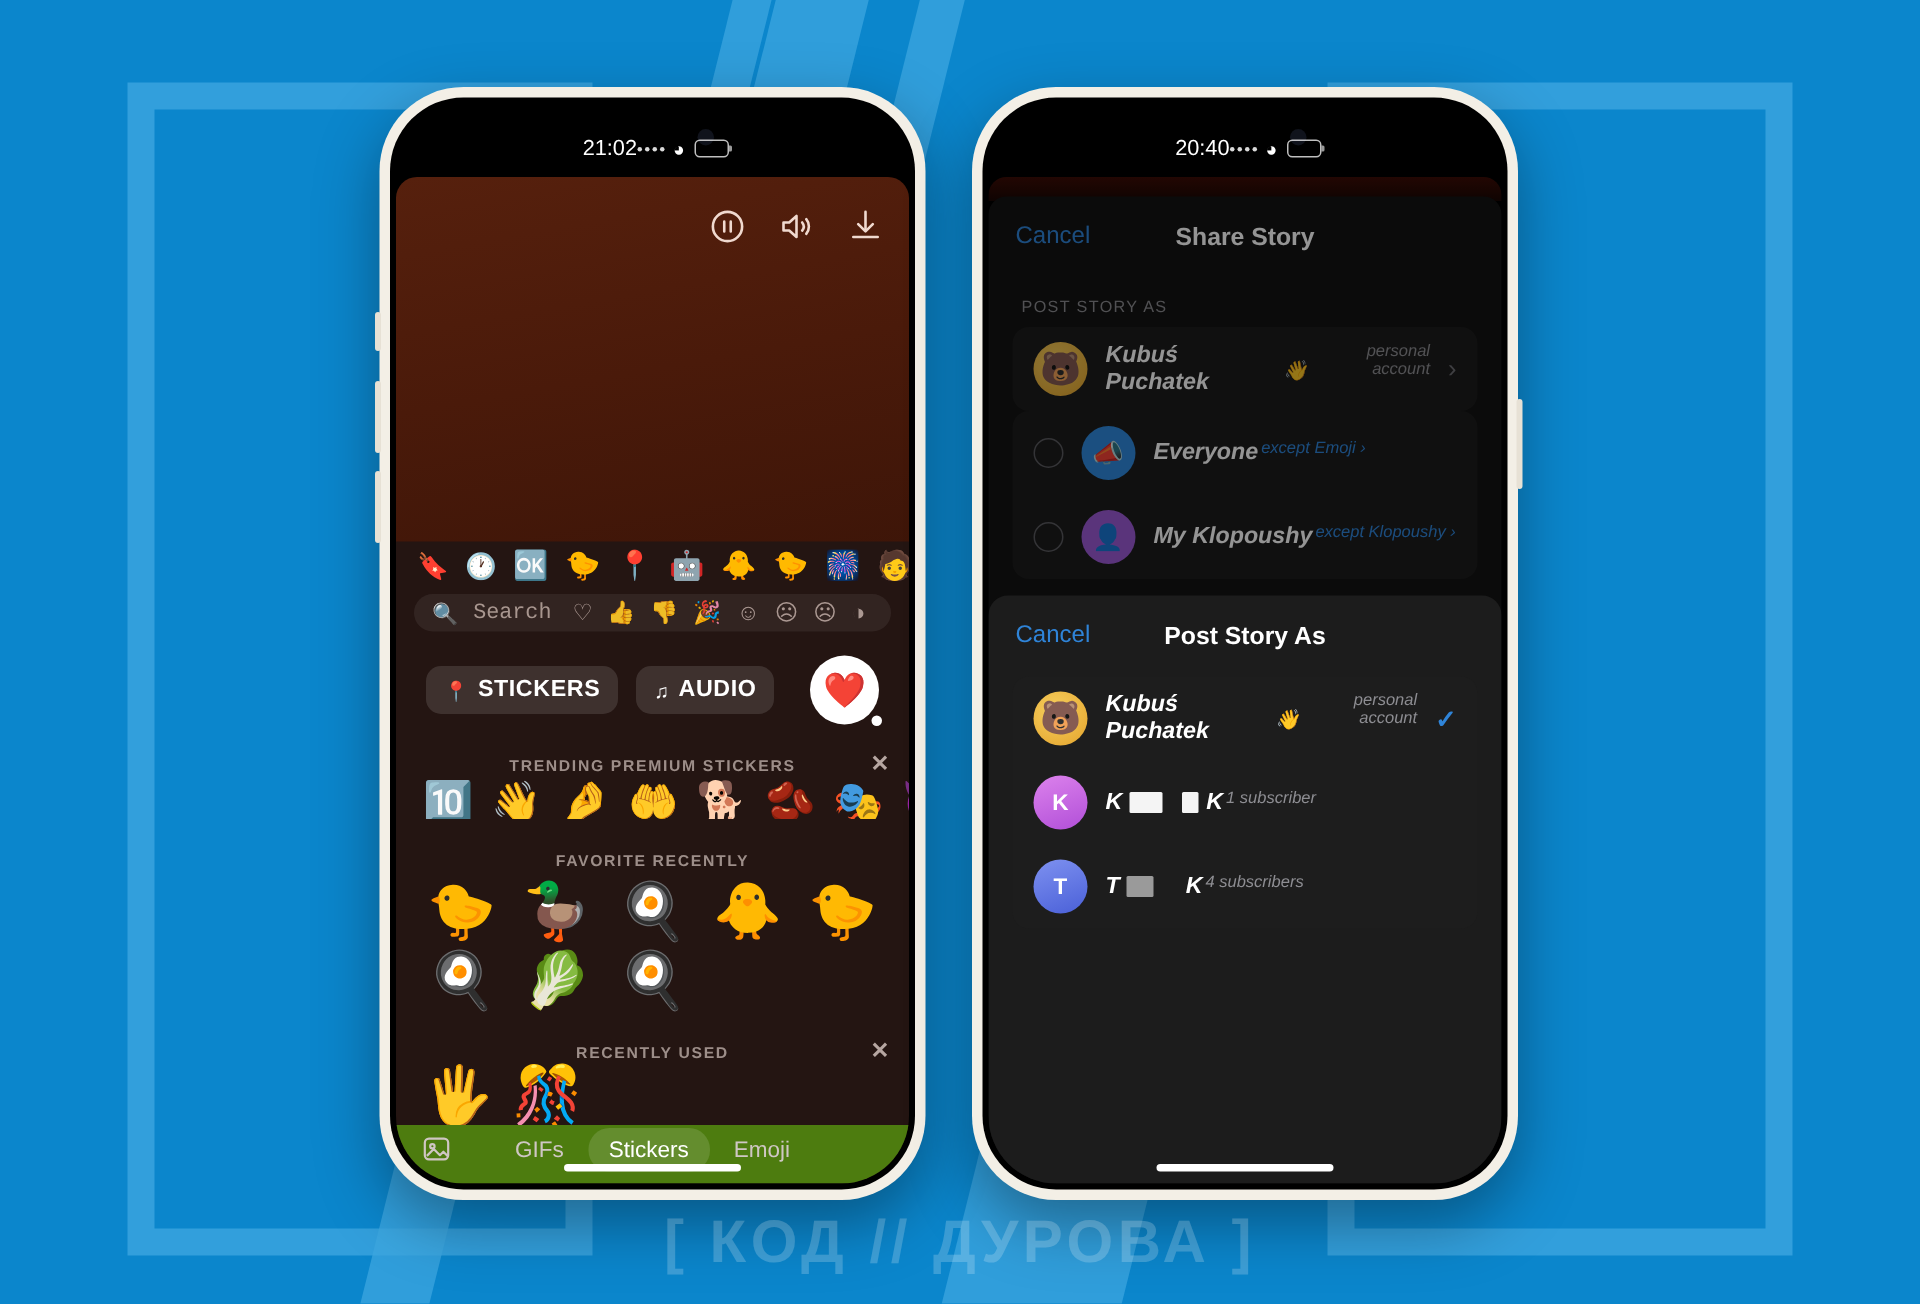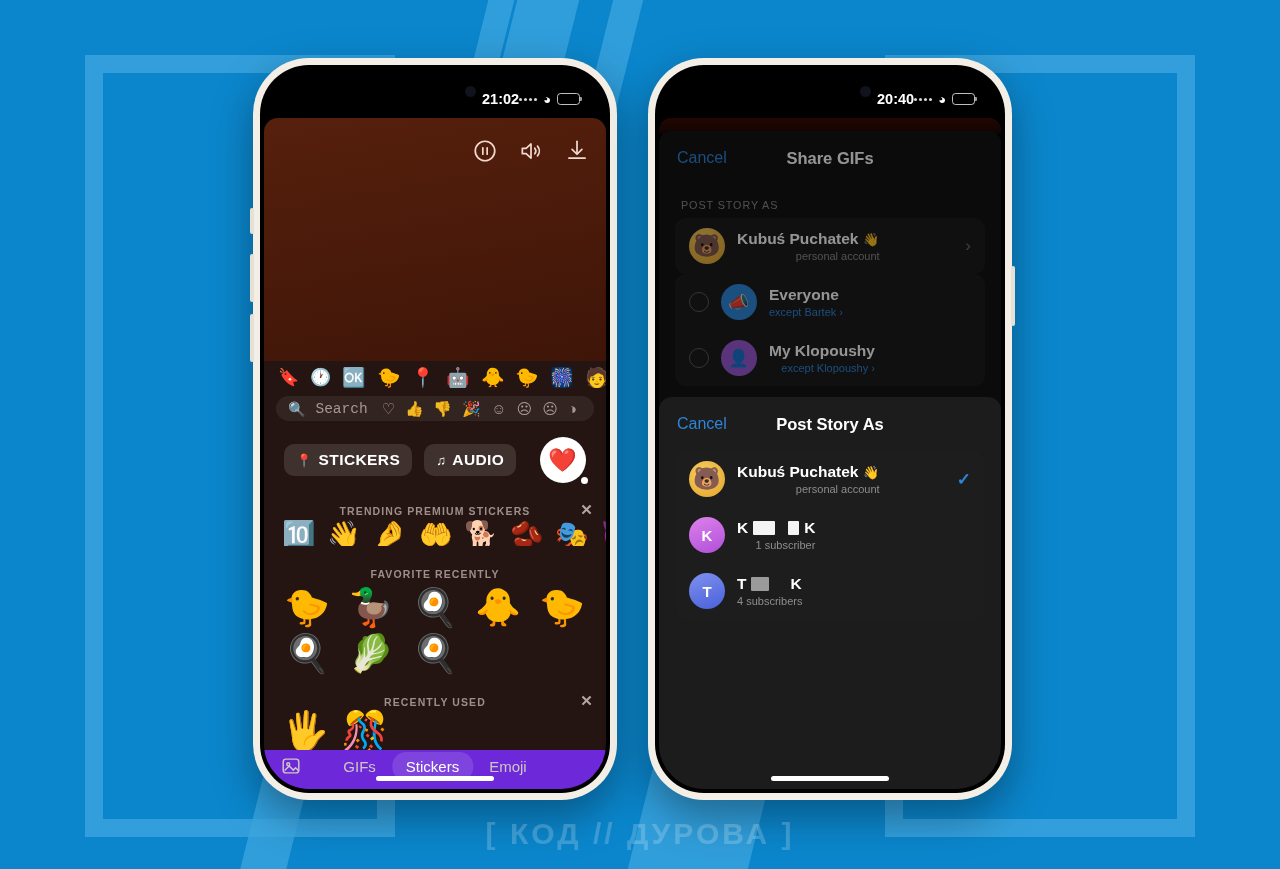--- a/index.html
+++ b/index.html
@@ -34,21 +34,21 @@
     width: 310px;
   }
   .bracket.left  { left: 85px; }
   .bracket.right { right: 85px; }
 
   .watermark {
     position: absolute;
     left: 0; right: 0;
     bottom: 18px;
     text-align: center;
-    font-size: 30px;
+    font-size: 40px;
     letter-spacing: 3px;
     font-weight: 700;
     color: rgba(255,255,255,.20);
     font-family: "Liberation Sans", sans-serif;
     user-select: none;
   }
 
   
   .phone {
     position: absolute;
@@ -102,26 +102,26 @@
     position: absolute; right: 11px; top: 7px;
     width: 11px; height: 11px; border-radius: 50%;
     background: #10131c;
   }
 
   
   .statusbar {
     position: absolute; top: 0; left: 0; right: 0;
     height: 48px;
     display: flex; align-items: center;
-    justify-content: flex-end;
+    justify-content: center;
     padding: 12px 26px 0 30px;
     z-index: 45;
     color: #fff;
     font-size: 14.5px;
-    font-weight: 700;
+    font-weight: 400;
   }
   .status-right { display: flex; align-items: center; gap: 6px; }
   .dots { display: flex; gap: 2px; align-items: flex-end; }
   .dots i { width: 3px; height: 3px; background: rgba(255,255,255,.85); border-radius: 50%; display: block; }
   .batt {
     width: 23px; height: 12px; border: 1.4px solid rgba(255,255,255,.75);
     border-radius: 3.5px; position: relative; padding: 1.4px;
   }
   .batt::after {
     content: ""; position: absolute; right: -3.2px; top: 3.4px;
@@ -224,21 +224,21 @@
 
   .recent-row {
     display: flex; align-items: center; gap: 12px;
     padding: 4px 0 0 18px;
   }
   .recent-row .rs { font-size: 38px; line-height: 1; }
 
   .bottom-tabs {
     margin-top: auto;
     height: 50px;
-    background: #6d28d9;
+    background: #4d7c0f;
     display: flex; align-items: center;
     padding: 0 16px 6px 16px;
     gap: 6px;
     position: relative;
   }
   .bottom-tabs .gal { width: 22px; height: 22px; color: #cfc6c3; }
   .bottom-tabs .gal svg { width: 100%; height: 100%; }
   .tabs-center {
     position: absolute; left: 50%; transform: translateX(-50%);
     display: flex; align-items: center; gap: 2px;
@@ -286,21 +286,21 @@
     display: flex; align-items: center; gap: 12px;
     padding: 10px 14px; min-height: 54px;
   }
   .avatar {
     width: 36px; height: 36px; border-radius: 50%;
     display: flex; align-items: center; justify-content: center;
     font-size: 15px; color: #fff; font-weight: 600; flex: 0 0 auto;
     overflow: hidden;
   }
   .avatar.pooh { background: radial-gradient(circle at 40% 35%, #f7cf5e, #e3a32c); font-size: 22px; }
-  .row .texts { display: flex; flex-direction: column; gap: 2px; min-width: 0; }
+  .row .texts { display: flex; gap: 2px; min-width: 0; font-style: italic; }
   .row .nm { color: #fff; font-size: 15.5px; font-weight: 700; display: flex; align-items: center; gap: 5px; }
   .row .sub { color: #8d8d92; font-size: 11px; text-align: right; }
   .row .sub.link { color: #2f84d8; }
   .row .chev { margin-left: auto; color: #6d6d72; font-size: 17px; }
   .row .check { margin-left: auto; color: #2f84d8; font-size: 17px; font-weight: 700; }
   .radio {
     width: 20px; height: 20px; border-radius: 50%;
     border: 1.6px solid #5b5b60; flex: 0 0 auto;
   }
   .ava-mega { background: #2f89dc; font-size: 17px; }
@@ -490,21 +490,21 @@
 <div class="phone right">
   <div class="btn-side b1"></div>
   <div class="shell">
     <div class="screen">
       <div class="r-screen"></div>
       <div class="r-redstrip"></div>
 
       <div class="share-sheet">
         <div class="sheet-nav">
           <span class="cancel">Cancel</span>
-          <span class="title">Share GIFs</span>
+          <span class="title">Share Story</span>
         </div>
 
         <div class="group-label">POST STORY AS</div>
         <div class="card">
           <div class="row">
             <span class="avatar pooh">🐻</span>
             <span class="texts">
               <span class="nm">
                 <span>Kubuś Puchatek</span>
                 <span style="font-size:13px;">👋</span>
@@ -514,21 +514,21 @@
             <span class="chev">›</span>
           </div>
         </div>
 
         <div class="card">
           <div class="row">
             <span class="radio"></span>
             <span class="avatar ava-mega">📣</span>
             <span class="texts">
               <span class="nm">Everyone</span>
-              <span class="sub link">except Bartek ›</span>
+              <span class="sub link">except Emoji ›</span>
             </span>
           </div>
           <div class="row">
             <span class="radio"></span>
             <span class="avatar ava-contacts">👤</span>
             <span class="texts">
               <span class="nm">My Klopoushy</span>
               <span class="sub link">except Klopoushy ›</span>
             </span>
           </div>

